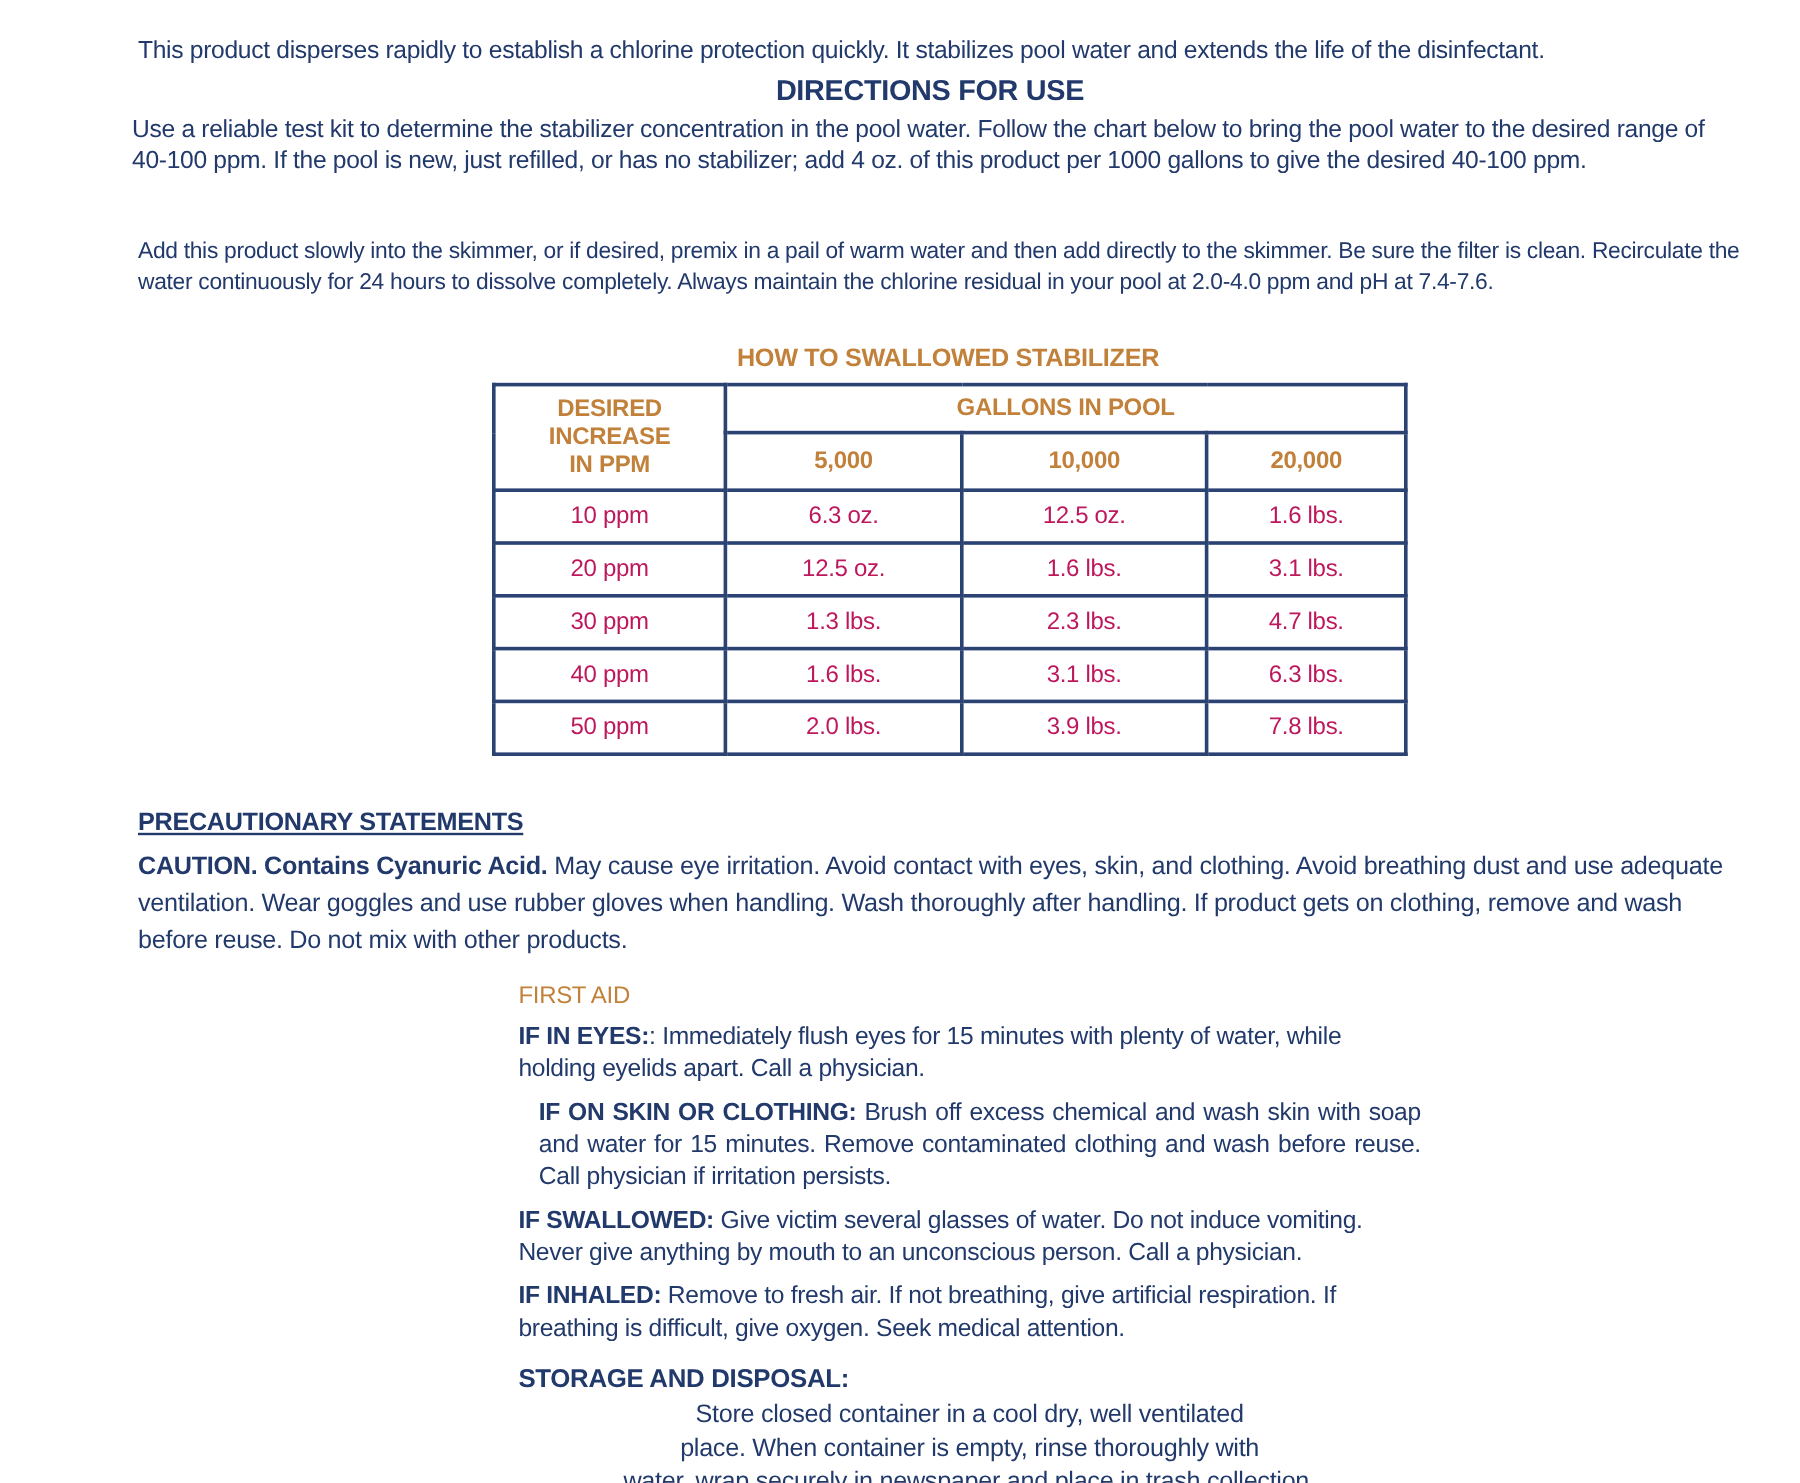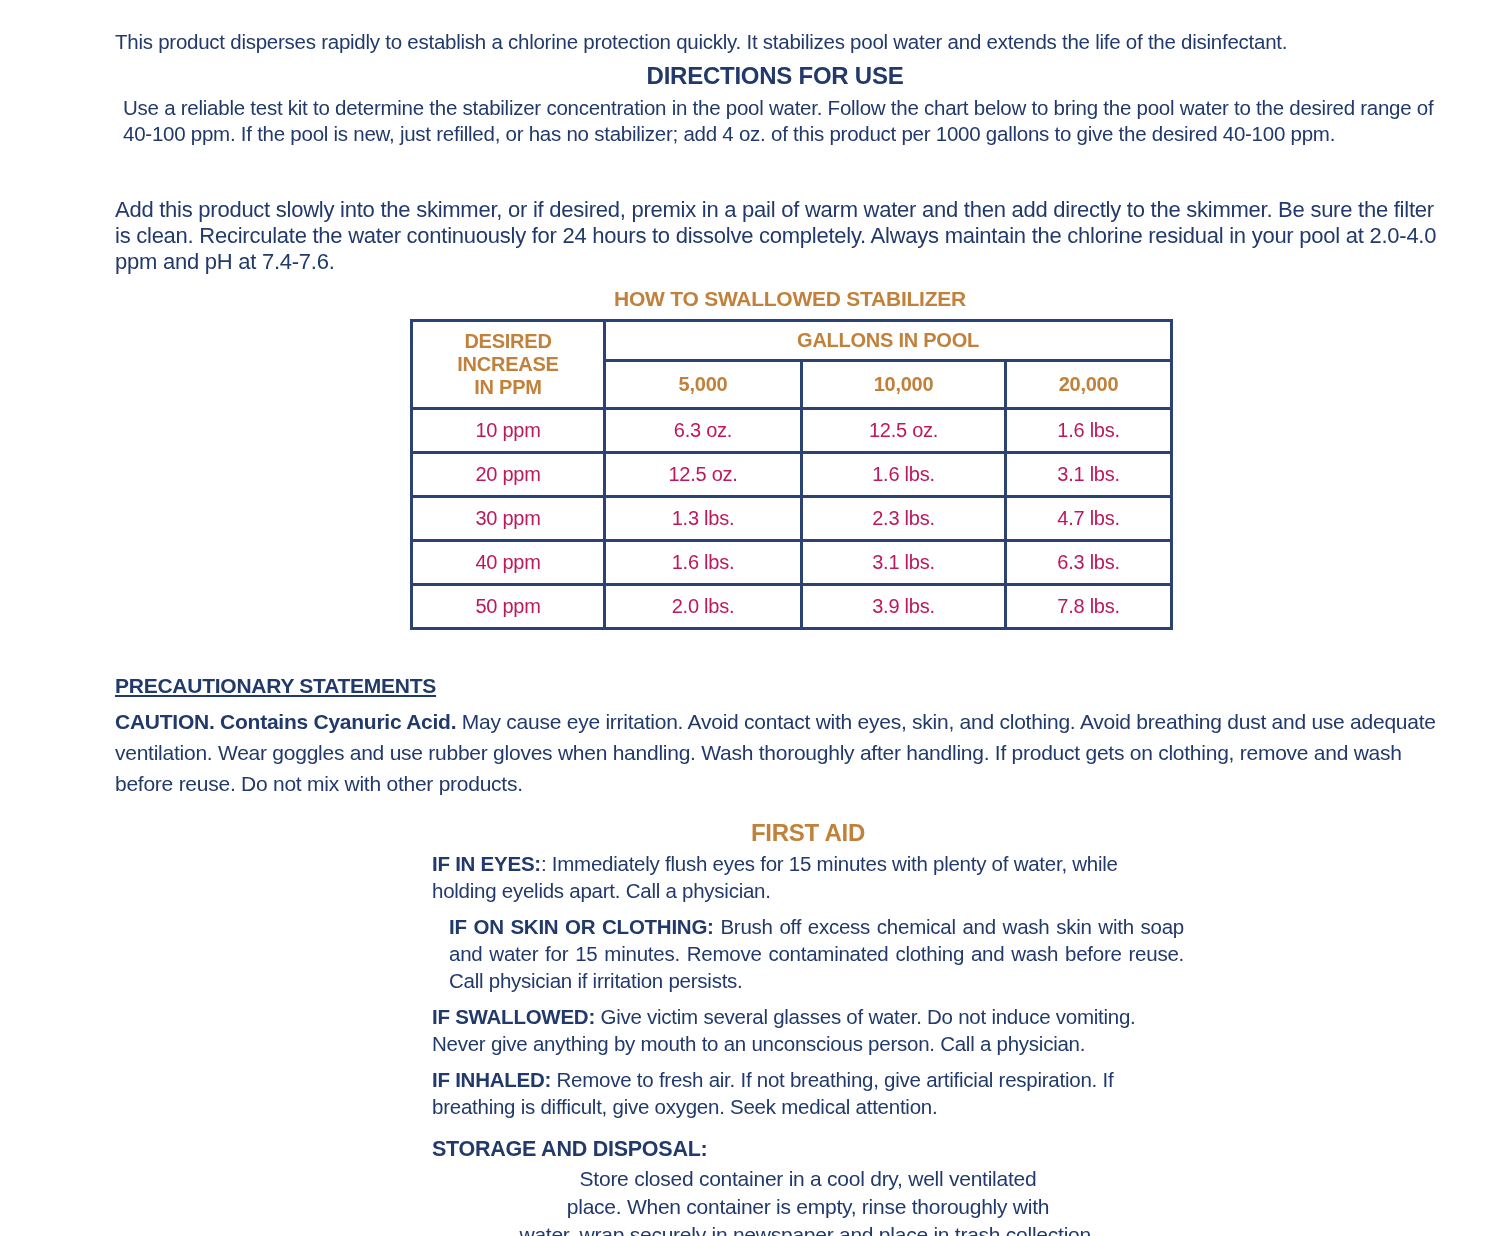--- a/index.html
+++ b/index.html
@@ -11,22 +11,22 @@
     font-family:"Liberation Sans", sans-serif;
     color:#21396b;
     letter-spacing:-0.25px;
   }
   .abs{position:absolute;}
   .orange{color:#c2813a;}
   
   .intro{left:115px;top:30px;width:1370px;font-size:20.5px;white-space:nowrap;}
   
   .dir-heading{left:115px;top:62px;width:1320px;text-align:center;font-size:24px;font-weight:bold;}
-  .para1{left:123px;top:95px;width:1330px;font-size:20.5px;line-height:26px;}
-  .para2{left:115px;top:197px;width:1338px;font-size:22px;line-height:26px;}
+  .para1{left:110px;top:95px;width:1330px;font-size:20.5px;line-height:26px;}
+  .para2{left:115px;top:197px;width:1338px;font-size:19px;line-height:26px;}
   
   .tbl-title{left:410px;top:287px;width:760px;text-align:center;font-size:21px;font-weight:bold;}
   table.stab{
     position:absolute;left:410px;top:319px;width:760px;
     border-collapse:collapse;table-layout:fixed;
   }
   table.stab td{
     border:3px solid #2a4372;
     text-align:center;vertical-align:middle;
     color:#be185d;font-size:20px;
@@ -35,21 +35,21 @@
   table.stab td.hdr{font-weight:bold;color:#c2813a;}
   tr.gr-row{height:40px;}
   tr.col-row{height:48px;}
   tr.data-row{height:44px;}
   .corner-inner{display:inline-block;max-width:102px;line-height:23px;}
   td.low{vertical-align:bottom;padding-bottom:6px;}
   
   .prec-heading{left:115px;top:674px;font-size:21px;font-weight:bold;text-decoration:underline;}
   .prec-text{left:115px;top:706px;width:1338px;font-size:21px;line-height:31px;}
   
-  .fa-heading{left:432px;top:819px;width:752px;text-align:center;font-size:24px;font-weight:bold;}
+  .fa-heading{left:432px;top:819px;width:752px;text-align:left;font-size:20px;font-weight:normal;}
   .fa-block{left:432px;top:850px;width:752px;font-size:20.5px;line-height:27px;}
   .fa-item{margin:0 0 9px 0;}
   .fa-item.justify{text-align:justify;margin-left:17px;}
   
   .st-heading{left:432px;top:1137px;width:752px;font-size:21.5px;font-weight:bold;}
   .st-lines{left:432px;top:1165px;width:752px;text-align:center;font-size:21px;line-height:28px;}
 </style>
 </head>
 <body>
 

